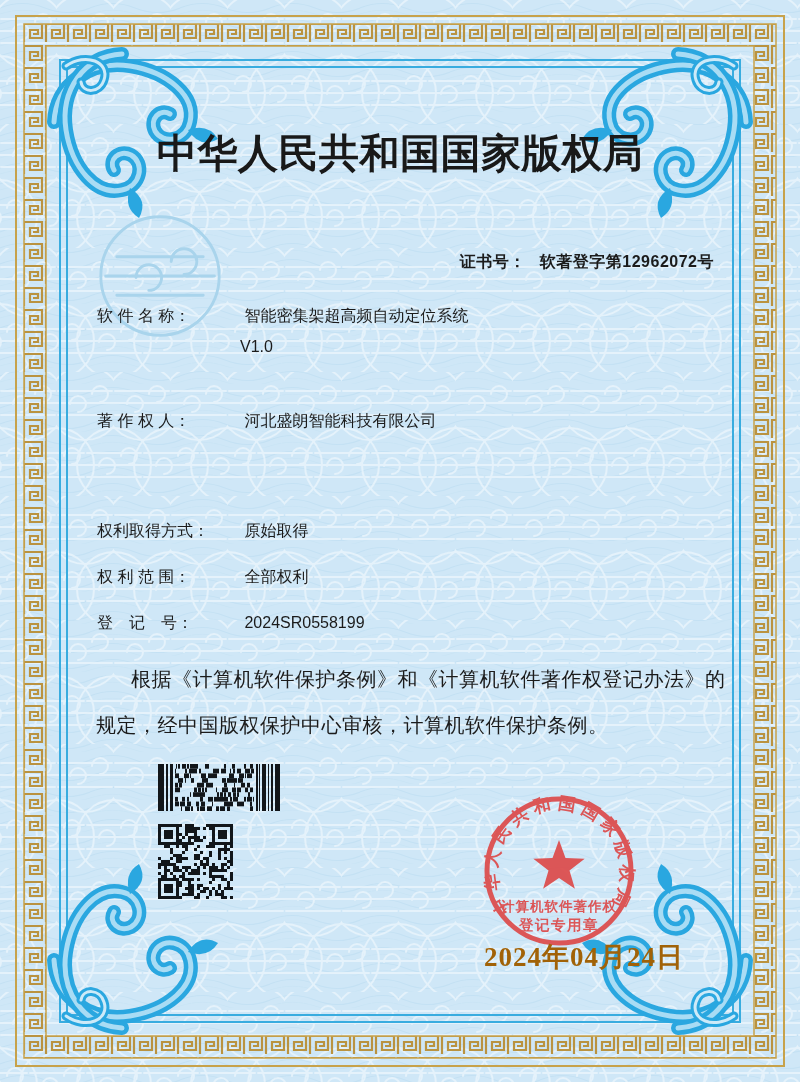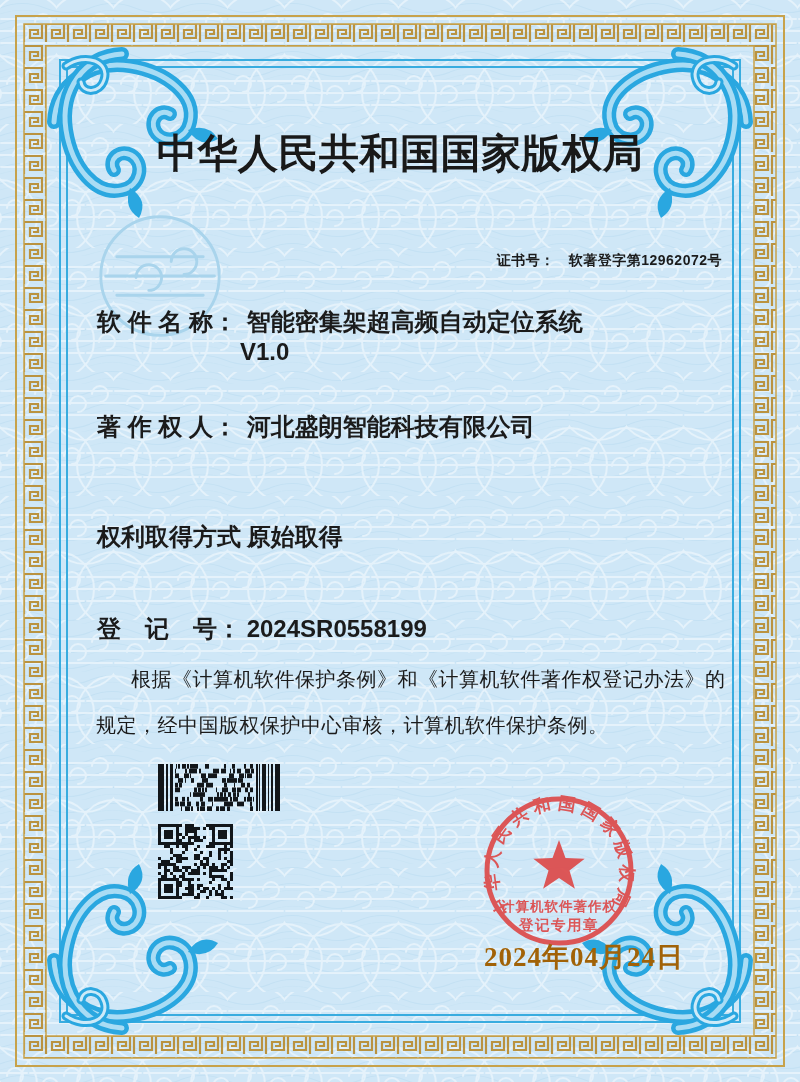--- a/index.html
+++ b/index.html
@@ -17,24 +17,24 @@
   .orn{position:absolute;width:190px;height:190px;}
   .orn.tl{left:42px;top:42px;}
   .orn.tr{right:42px;top:42px;transform:scaleX(-1);}
   .orn.bl{left:42px;bottom:42px;transform:scaleY(-1);}
   .orn.br{right:42px;bottom:42px;transform:scale(-1,-1);}
   
   .title{position:absolute;left:0;width:800px;text-align:center;
     font-family:"Liberation Serif","DejaVu Serif",serif;
     font-weight:700;font-size:40px;letter-spacing:0.5px;color:#191919;}
   .t1{top:126px;} .t2{top:182px;}
-  .certno{position:absolute;top:252px;left:8px;width:714px;text-align:right;
-    font-size:14px;font-weight:700;letter-spacing:0.5px;}
+  .certno{position:absolute;top:252px;left:0;width:714px;text-align:right;
+    font-size:16px;font-weight:700;letter-spacing:0.5px;}
   .certno .gap{display:inline-block;width:14px;}
-  .frow{position:absolute;left:97px;font-size:24px;font-weight:700;white-space:nowrap;}
+  .frow{position:absolute;left:97px;font-size:16px;font-weight:400;white-space:nowrap;}
   .frow .lab{display:inline-block;width:143px;}
   .r1{top:306px;} .r1b{top:338px;left:240px;} .r2{top:411px;}
   .r3{top:521px;} .r4{top:567px;} .r5{top:613px;}
   .stmt{position:absolute;font-size:20px;font-weight:400;letter-spacing:0.5px;white-space:nowrap;}
   .s1{left:131px;top:666px;} .s2{left:96px;top:712px;}
   .barcode{position:absolute;left:158px;top:764px;}
   .qrcode{position:absolute;left:158px;top:824px;}
   .seal{position:absolute;left:459px;top:771px;}
   .date{position:absolute;left:484px;top:939px;font-size:27px;font-weight:700;
     font-family:"Liberation Serif","DejaVu Serif",serif;letter-spacing:1px;color:#a16207;}
@@ -116,20 +116,24 @@
     <span>智能密集架超高频自动定位系统</span>
   </div>
   <div class="frow r1b" style="left:240px">V1.0</div>
   <div class="frow r2">
     <span class="lab">著 作 权 人：</span>
     <span>河北盛朗智能科技有限公司</span>
   </div>
   <div class="frow r3">
     <span class="lab">权利取得方式：</span>
     <span>原始取得</span>
+  </div>
+  <div class="frow r4">
+    <span class="lab">权 利 范 围：</span>
+    <span>全部权利</span>
   </div>
   <div class="frow r5">
     <span class="lab">登　记　号：</span>
     <span>2024SR0558199</span>
   </div>
 
   <div class="stmt s1">根据《计算机软件保护条例》和《计算机软件著作权登记办法》的</div>
   <div class="stmt s2">规定，经中国版权保护中心审核，计算机软件保护条例。</div>
 
   <svg class="barcode" id="bc" width="122" height="47" aria-hidden="true">

